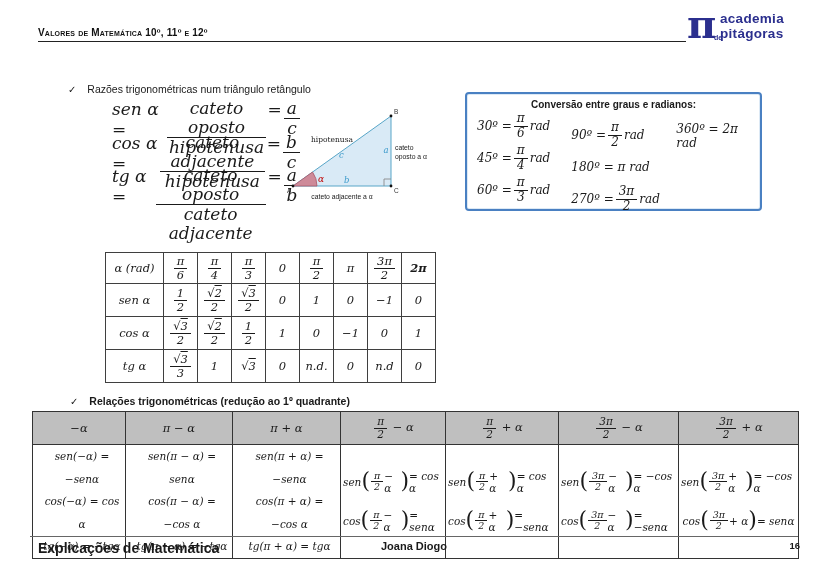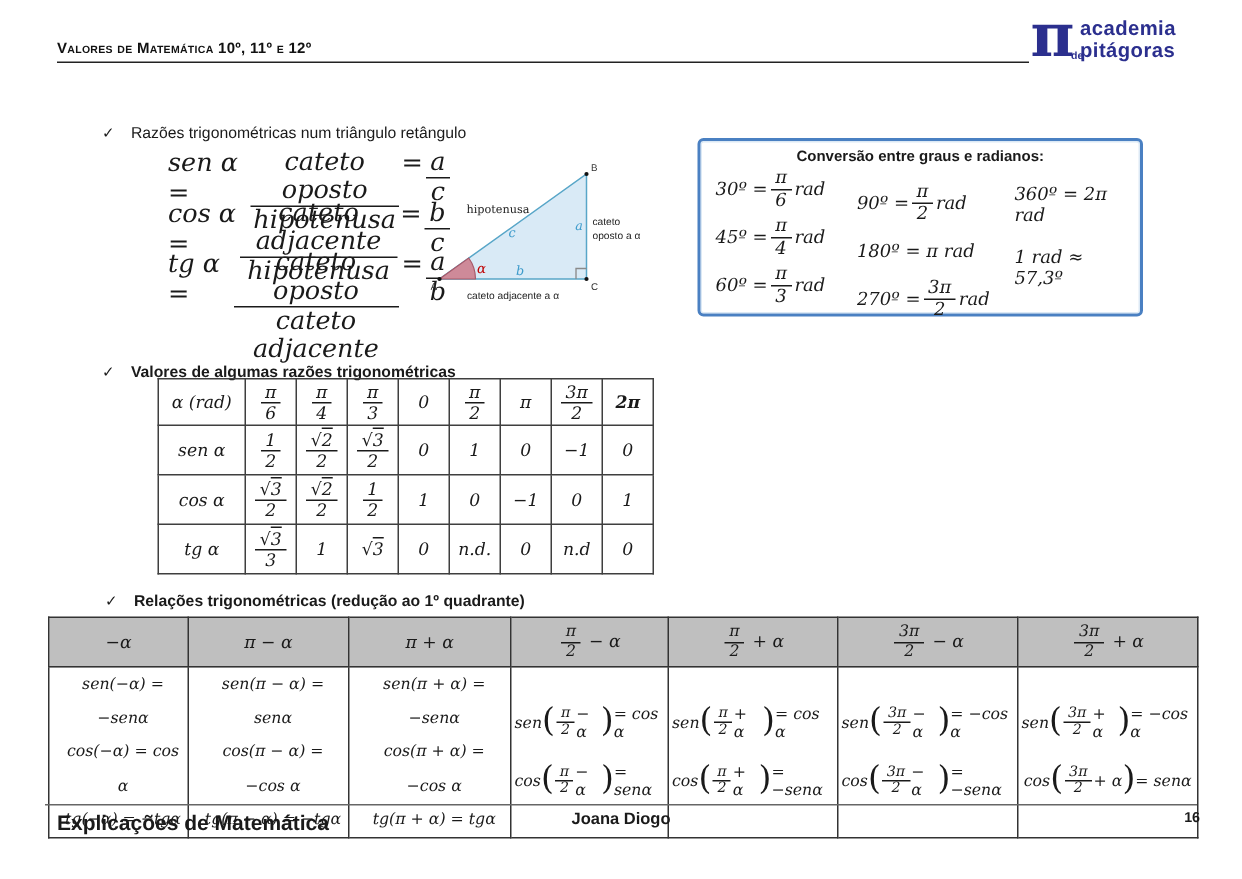--- a/index.html
+++ b/index.html
@@ -179,29 +179,24 @@
               <span class="fd">2</span>
             </span> rad</div>
         <div class="conv-item">180º = π rad</div>
         <div class="conv-item">270º = <span class="frac">
               <span class="fn">3π</span>
               <span class="fd">2</span>
             </span> rad</div>
       </div>
       <div class="conv-col conv-c3">
         <div class="conv-item">360º = 2π rad</div>
-        <div class="conv-item">1 rad ≈ 57,3º</div>
       </div>
     </div>
   </div>
 
-  <div class="bullet b-bold" style="left:68px;top:242px;">
-    <span class="chk">✓</span>
-    <span>Valores de algumas razões trigonométricas</span>
-  </div>
 
   <div class="values-wrap">
     <table class="values-table">
       <colgroup>
           <col style="width:58px">
           <col style="width:34px">
           <col style="width:34px">
           <col style="width:34px">
           <col style="width:34px">
           <col style="width:34px">

